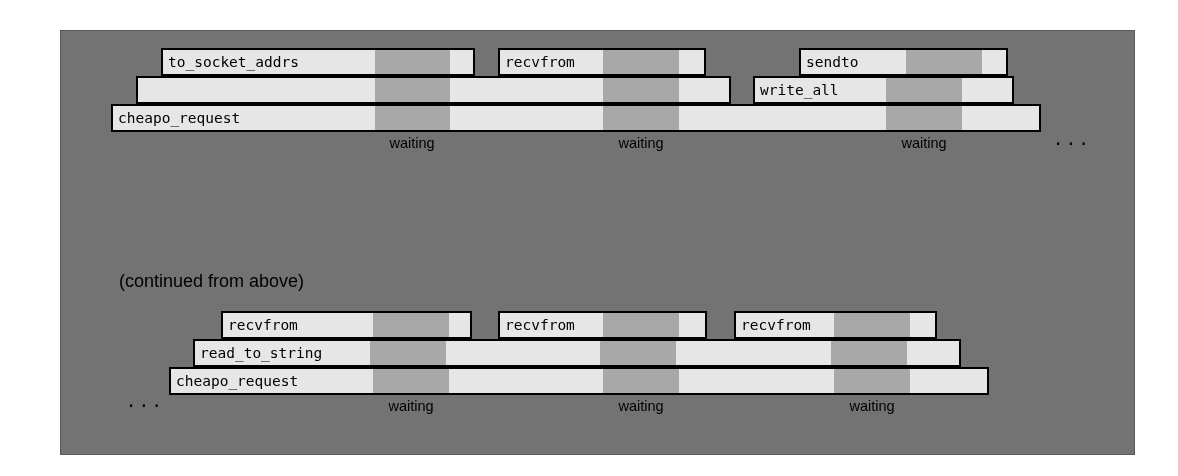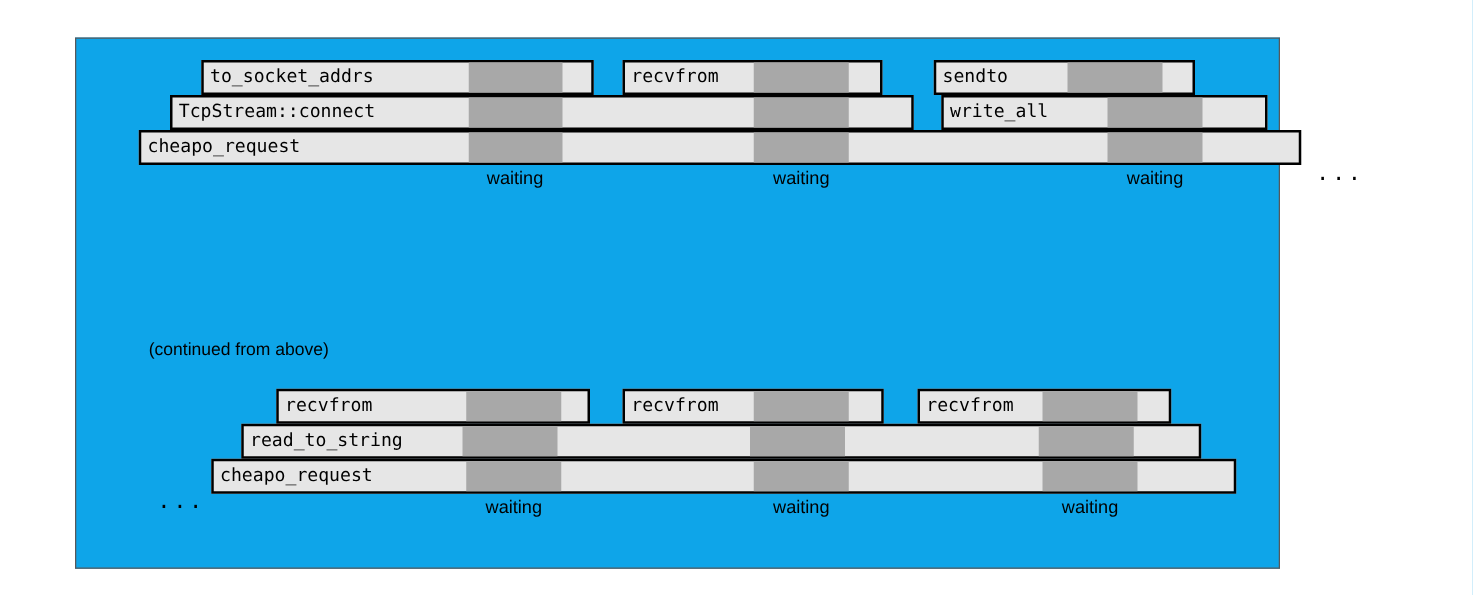--- a/index.html
+++ b/index.html
@@ -7,24 +7,24 @@
     width:1178px;height:476px;
     font-family:"Liberation Sans", sans-serif;
     -webkit-font-smoothing:antialiased;
   }
   #canvas{position:relative;width:1178px;height:476px;overflow:hidden;background:#fff;}
 
   
   .frame{
     position:absolute;
     left:60px;top:30px;
-    width:964px;height:425px;
+    width:1075px;height:425px;
     border:1.5px solid #58585a;
     box-sizing:border-box;
-    background:#0ea5e9;
+    background:#737373;
   }
 
   
   .bar{
     position:absolute;
     box-sizing:border-box;
     border:2.5px solid #000;
     background:#e6e6e6;
     overflow:hidden;
   }
@@ -65,47 +65,46 @@
     letter-spacing:2.5px;
     color:#000;
     white-space:nowrap;
     line-height:1;
   }
 
   
   .note{
     position:absolute;
     font-family:"Liberation Sans", sans-serif;
-    font-size:14px;
+    font-size:18px;
     color:#000;
     white-space:nowrap;
   }
 </style>
 </head>
 <body>
 
 <div id="canvas">
   <div class="frame">
     <div id="layers">
         <div class="bar" style="left: 100px; top: 17px; width: 314px; height: 28px; z-index: 10; background: rgb(230, 230, 230); border-color: rgb(0, 0, 0);">
           <div class="wait-seg" style="left: 211.5px; width: 75px; background: rgb(168, 168, 168);"></div>
           <span class="lbl">to_socket_addrs</span>
         </div>
         <div class="bar" style="left: 437px; top: 17px; width: 208px; height: 28px; z-index: 10; background: rgb(230, 230, 230); border-color: rgb(0, 0, 0);">
           <div class="wait-seg" style="left: 102.5px; width: 76px; background: rgb(168, 168, 168);"></div>
           <span class="lbl">recvfrom</span>
         </div>
-        <div class="bar" style="left: 686px; top: 17px; width: 209px; height: 28px; z-index: 10; background: rgb(230, 230, 230); border-color: rgb(0, 0, 0);">
+        <div class="bar" style="left: 738px; top: 17px; width: 209px; height: 28px; z-index: 10; background: rgb(230, 230, 230); border-color: rgb(0, 0, 0);">
           <div class="wait-seg" style="left: 104.5px; width: 76px; background: rgb(168, 168, 168);"></div>
           <span class="lbl">sendto</span>
         </div>
         <div class="bar" style="left: 75px; top: 45px; width: 595px; height: 28px; z-index: 9; background: rgb(230, 230, 230); border-color: rgb(0, 0, 0);">
           <div class="wait-seg" style="left: 236.5px; width: 75px; background: rgb(168, 168, 168);"></div>
           <div class="wait-seg" style="left: 464.5px; width: 76px; background: rgb(168, 168, 168);"></div>
-          <span class="lbl">TcpStream::connect</span>
         </div>
         <div class="bar" style="left: 692px; top: 45px; width: 261px; height: 28px; z-index: 9; background: rgb(230, 230, 230); border-color: rgb(0, 0, 0);">
           <div class="wait-seg" style="left: 130.5px; width: 76px; background: rgb(168, 168, 168);"></div>
           <span class="lbl">write_all</span>
         </div>
         <div class="bar" style="left: 50px; top: 73px; width: 930px; height: 28px; z-index: 8; background: rgb(230, 230, 230); border-color: rgb(0, 0, 0);">
           <div class="wait-seg" style="left: 261.5px; width: 75px; background: rgb(168, 168, 168);"></div>
           <div class="wait-seg" style="left: 489.5px; width: 76px; background: rgb(168, 168, 168);"></div>
           <div class="wait-seg" style="left: 772.5px; width: 76px; background: rgb(168, 168, 168);"></div>
           <span class="lbl">cheapo_request</span>

